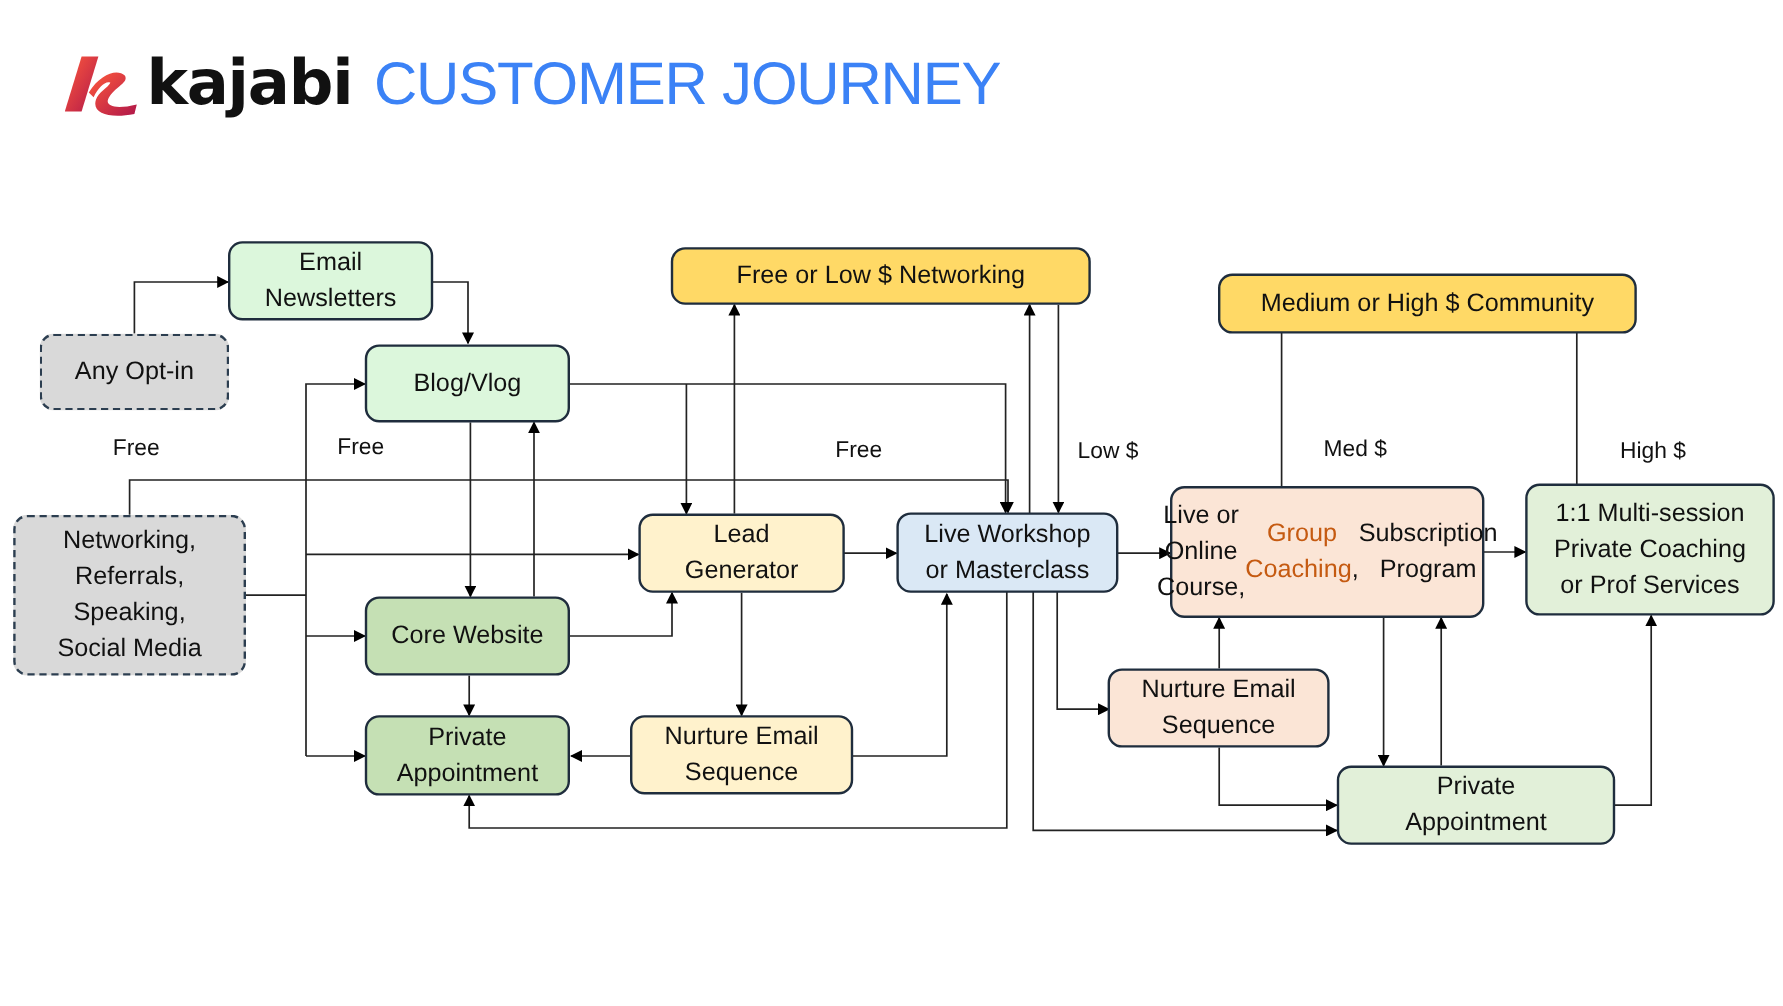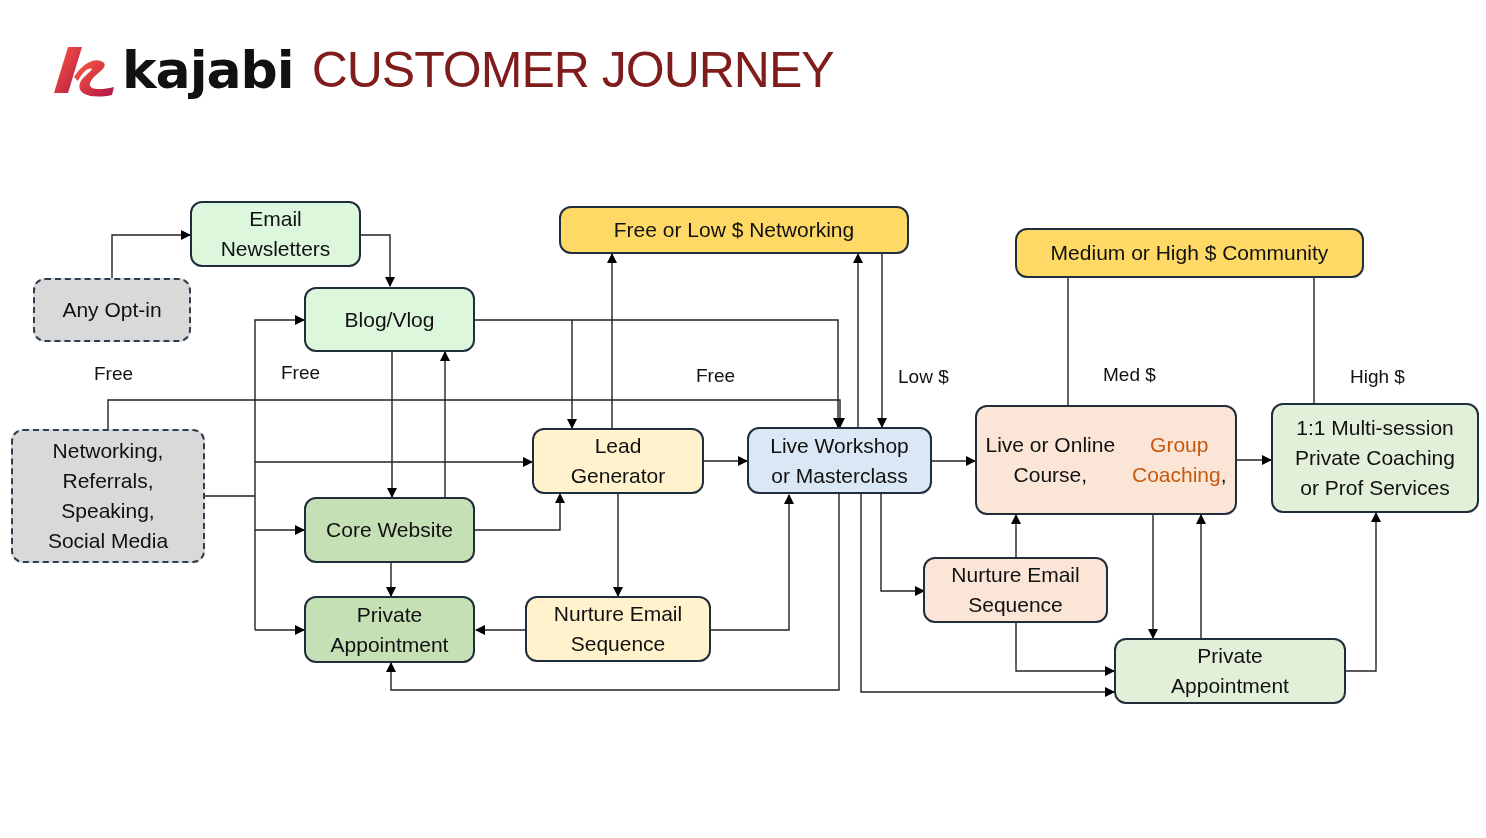--- a/index.html
+++ b/index.html
@@ -1,21 +1,21 @@
 <!DOCTYPE html>
 <html><head>
 <meta charset="utf-8">
 <style>
   html,body{margin:0;padding:0;background:#fff;}
   body{width:1486px;height:838px;position:relative;overflow:hidden;font-family:"Liberation Sans",sans-serif;}
   .header{position:absolute;left:54px;top:30px;height:80px;display:flex;align-items:center;}
   .logo-mark{width:62px;height:54px;position:relative;margin-right:6px;}
   .brand{font-family:"DejaVu Sans",sans-serif;font-weight:bold;font-size:52px;color:#111;letter-spacing:-1px;margin-right:18px;}
   .made{font-family:"DejaVu Sans",sans-serif;font-weight:bold;font-size:50px;color:#f2461f;letter-spacing:-1px;margin-right:22px;}
-  .title{font-family:"Liberation Sans",sans-serif;font-size:50px;color:#7f1d1d;letter-spacing:-1px;}
+  .title{font-family:"Liberation Sans",sans-serif;font-size:50px;color:#3b82f6;letter-spacing:-1px;}
   svg.wires{position:absolute;left:0;top:0;}
   .node{position:absolute;box-sizing:border-box;border:2px solid #1f2d3d;border-radius:12px;display:flex;align-items:center;justify-content:center;text-align:center;font-size:21px;line-height:30px;color:#111;}
   .node span{display:block;}
   .dashed{border:2px dashed #2c3e50;background:#d9d9d9;}
   .lbl{position:absolute;font-size:19px;color:#111;}
   .orange{color:#c55a11;}
 </style>
 </head>
 <body>
 
@@ -154,20 +154,21 @@
   <span>or Masterclass</span>
 </div>
 
 <div class="node" style="left:1015px;top:228px;width:349px;height:50px;background:#ffd966;">
   <span>Medium or High $ Community</span>
 </div>
 
 <div class="node" style="left:975px;top:405px;width:262px;height:110px;background:#fbe5d6;flex-direction:row;">
   <span>Live or Online Course,</span>
   <span><span class="orange" style="display:inline">Group Coaching</span><span style="display:inline">,</span></span>
+  <span>Subscription Program</span>
 </div>
 
 <div class="node" style="left:1271px;top:403px;width:208px;height:110px;background:#e2f0d9;flex-direction:column;">
   <span>1:1 Multi-session</span>
   <span>Private Coaching</span>
   <span>or Prof Services</span>
 </div>
 
 <div class="node" style="left:923px;top:557px;width:185px;height:66px;background:#fbe5d6;flex-direction:column;">
   <span>Nurture Email</span>

